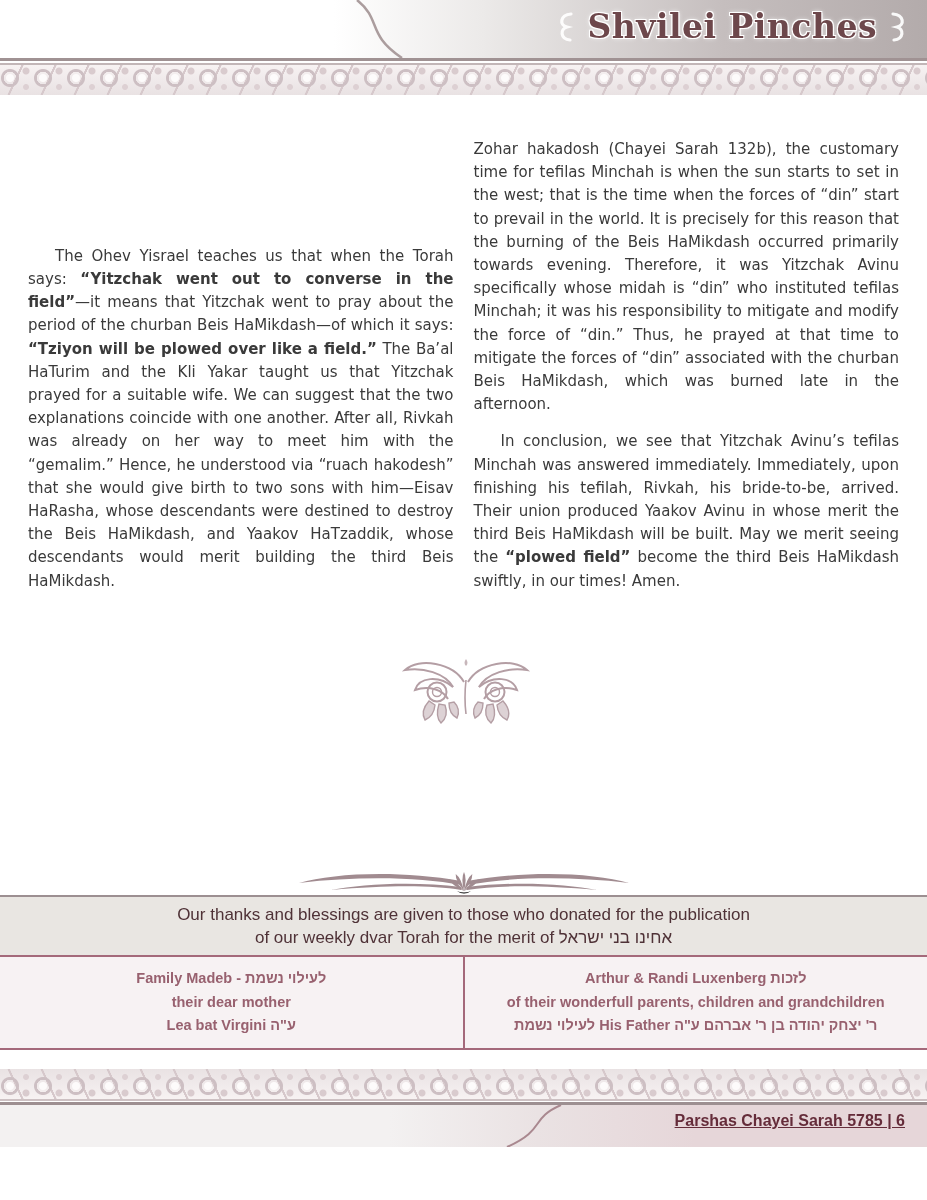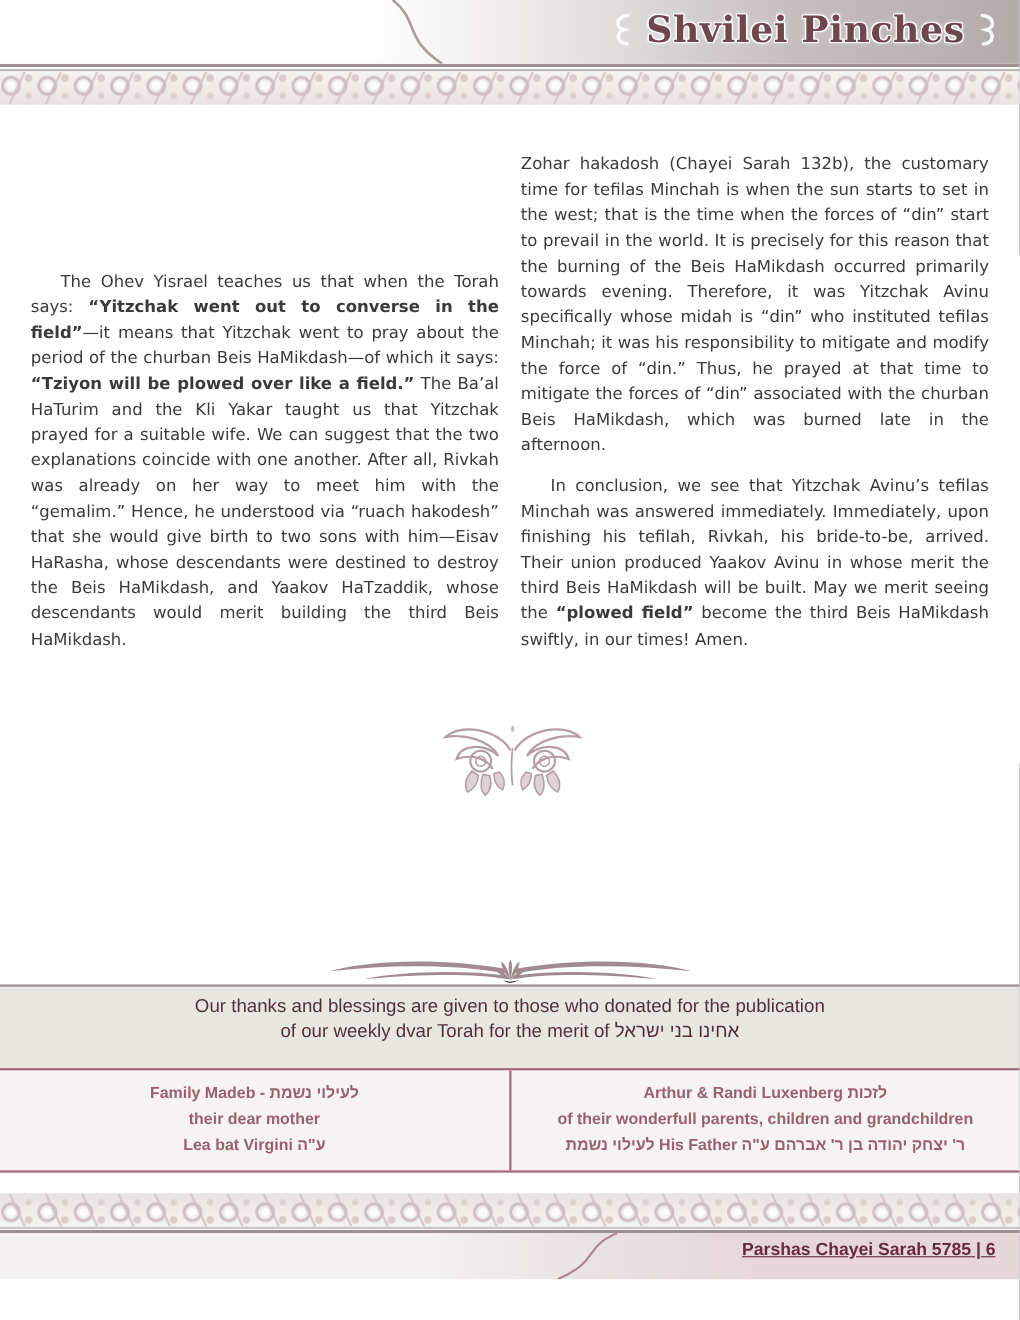--- a/index.html
+++ b/index.html
@@ -43,21 +43,21 @@
   .columns{display:flex;gap:20px;align-items:flex-end;}
   .col{width:425.5px;font-size:15px;line-height:23.2px;text-align:justify;color:var(--body-text);}
   .col p{margin:0 0 14px 0;text-indent:27px;}
   .col p.noindent{text-indent:0;margin-top:32px;}
   .b{font-weight:bold;}
   .mid-ornament{text-align:center;margin-top:50px;}
   
   .pre-ack{height:33px;display:flex;align-items:flex-end;justify-content:center;}
   .ack{
     background:var(--band-bg);border-top:2px solid #9c8f91;
-    text-align:center;padding:6px 0 22px;
+    text-align:center;padding:6px 0 6px;
     font-family:"Liberation Sans","DejaVu Sans",sans-serif;
     font-size:17px;line-height:23px;color:var(--ack-text);font-weight:500;
   }
   .donors{
     display:flex;background:var(--donor-bg);
     border-top:2px solid var(--maroon-line);border-bottom:2px solid var(--maroon-line);
     height:91px;
     font-family:"Liberation Sans","DejaVu Sans",sans-serif;
     color:var(--donor-text);font-weight:bold;font-size:14.5px;
   }

